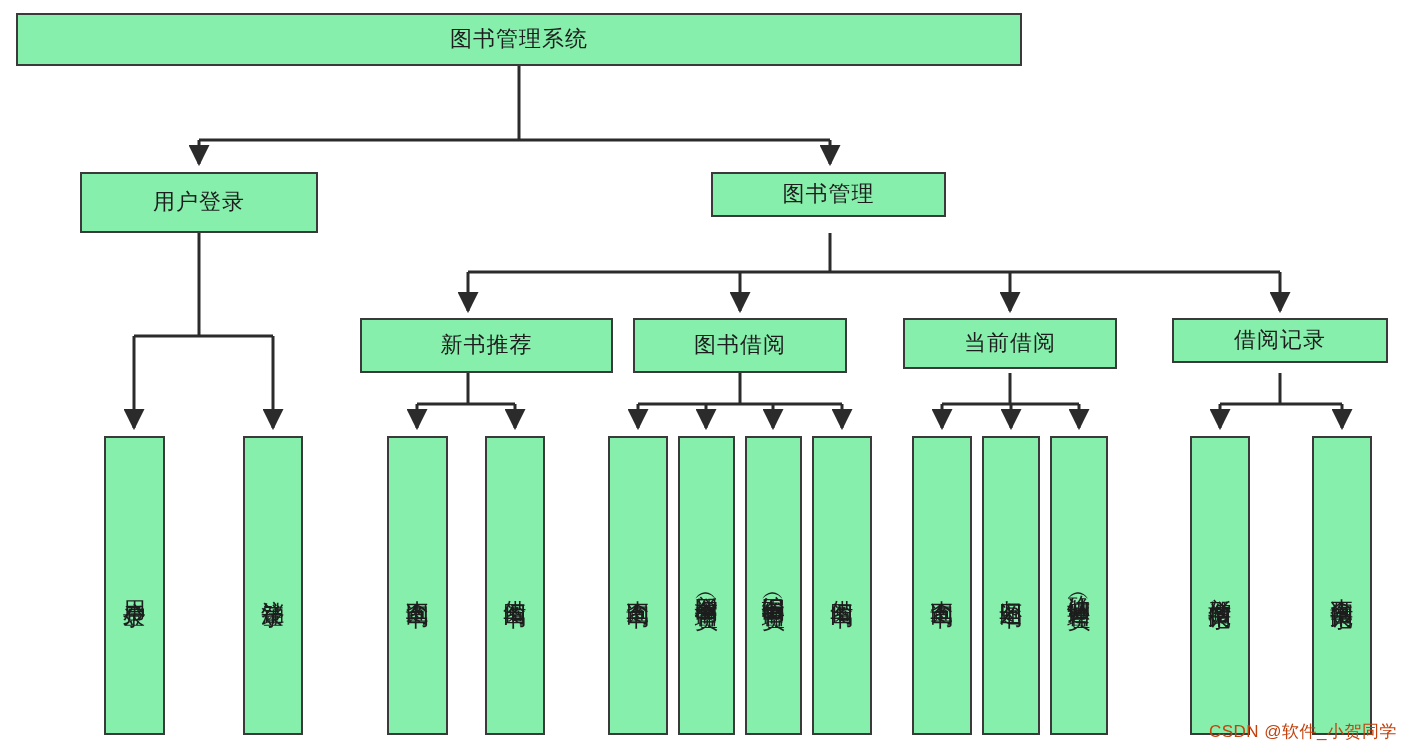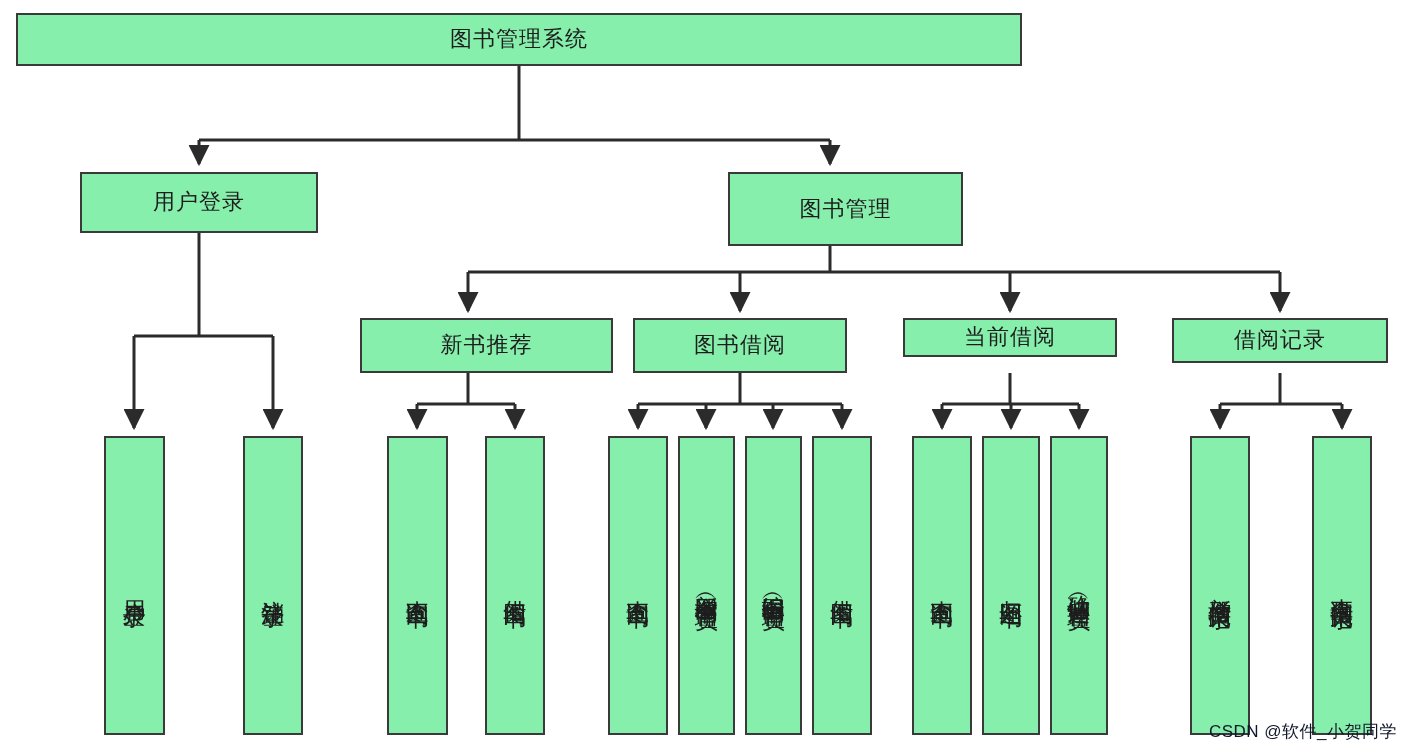--- a/index.html
+++ b/index.html
@@ -51,21 +51,21 @@
     line-height: 1.16;
     letter-spacing: 2px;
     white-space: nowrap;
     text-align: center;
   }
   #watermark {
     position: absolute;
     right: 8px;
     bottom: 4px;
     font-size: 17px;
-    color: #0f172a;
+    color: #c2410c;
     white-space: nowrap;
     letter-spacing: 0.5px;
   }
 </style>
 </head>
 <body>
 
 <div id="canvas">
 
   <svg id="edges" viewBox="0 0 1405 747" xmlns="http://www.w3.org/2000/svg">
@@ -118,30 +118,30 @@
     </g>
   </svg>
 
   <div id="nodes">
       <div class="node horiz" style="left: 16px; top: 13px; width: 1006px; height: 53px;">
         <span class="label">图书管理系统</span>
       </div>
       <div class="node horiz" style="left: 80px; top: 172px; width: 238px; height: 61px;">
         <span class="label">用户登录</span>
       </div>
-      <div class="node horiz" style="left: 728px; top: 172px; width: 235px; height: 74px;">
+      <div class="node horiz" style="left: 711px; top: 172px; width: 235px; height: 45px;">
         <span class="label">图书管理</span>
       </div>
       <div class="node horiz" style="left: 360px; top: 318px; width: 253px; height: 55px;">
         <span class="label">新书推荐</span>
       </div>
       <div class="node horiz" style="left: 633px; top: 318px; width: 214px; height: 55px;">
         <span class="label">图书借阅</span>
       </div>
-      <div class="node horiz" style="left: 903px; top: 318px; width: 214px; height: 39px;">
+      <div class="node horiz" style="left: 903px; top: 318px; width: 214px; height: 51px;">
         <span class="label">当前借阅</span>
       </div>
       <div class="node horiz" style="left: 1172px; top: 318px; width: 216px; height: 45px;">
         <span class="label">借阅记录</span>
       </div>
       <div class="node vert" style="left: 104px; top: 436px; width: 61px; height: 299px;">
         <span class="label">用户登录</span>
       </div>
       <div class="node vert" style="left: 243px; top: 436px; width: 60px; height: 299px;">
         <span class="label">注销登录</span>

